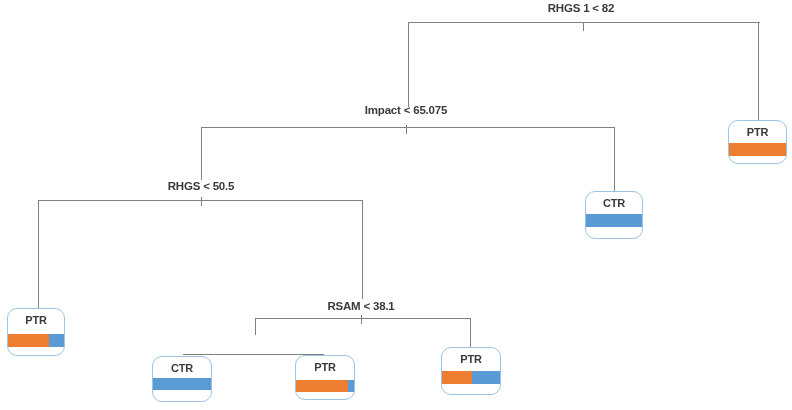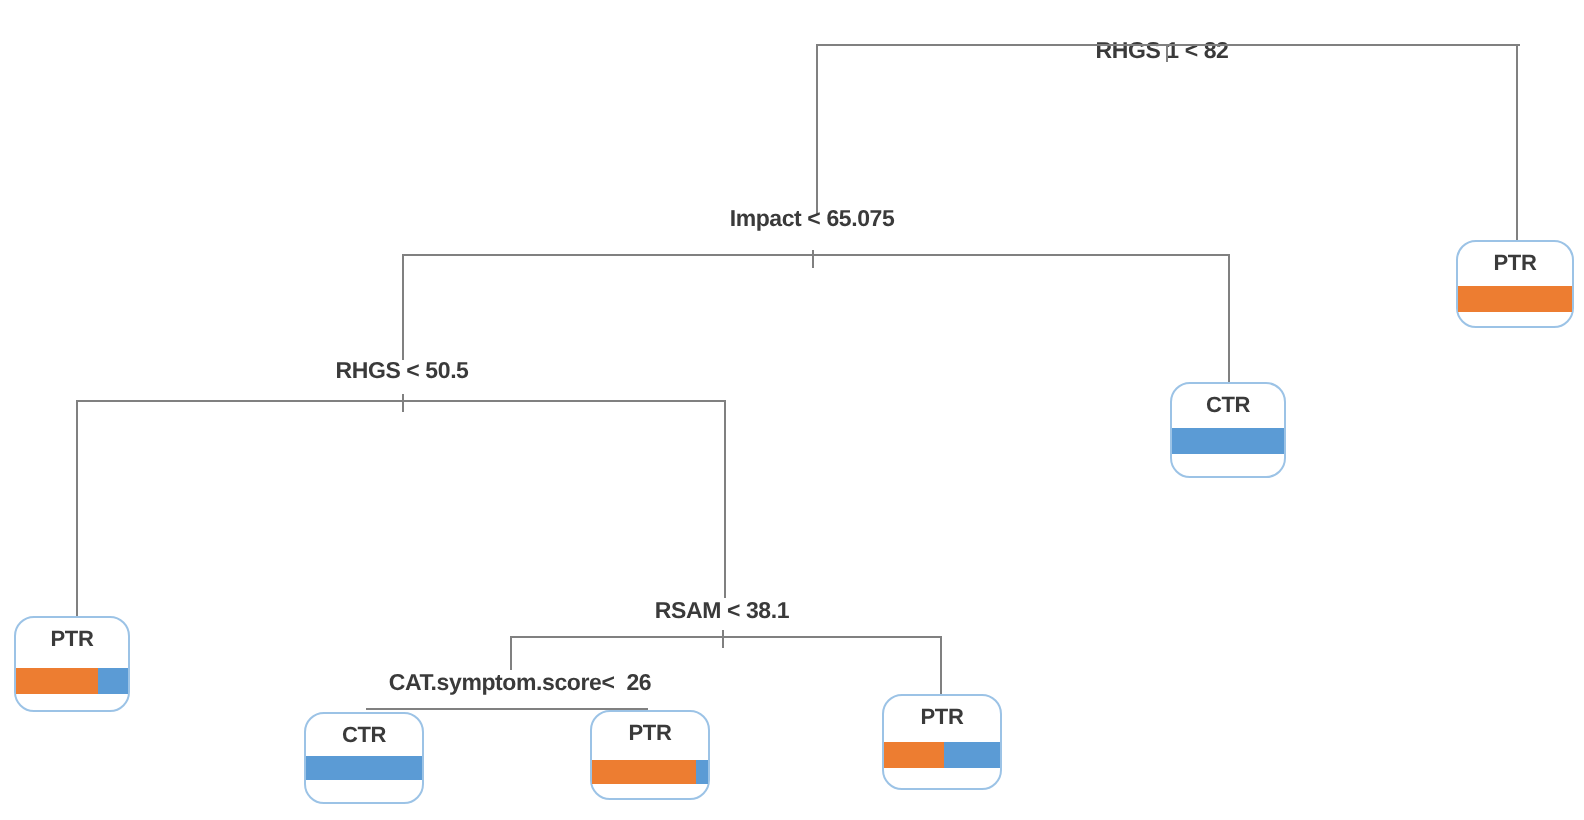--- a/index.html
+++ b/index.html
@@ -57,21 +57,21 @@
     overflow: hidden;
   }
   .seg-orange { background: var(--orange); height: 100%; width: 0; }
   .seg-blue  { background: var(--blue);  height: 100%; width: 0; }
 </style>
 </head>
 <body>
 
 <div class="canvas">
 
-  <div class="split-label" style="left:581px; top:20px;">RHGS 1 &lt; 82</div>
+  <div class="split-label" style="left:581px; top:2px;">RHGS 1 &lt; 82</div>
   <div class="hline" style="left:408px; top:22px; width:352px;"></div>
   <div class="vline" style="left:583px; top:22px; height:9px;"></div>
   <div class="vline" style="left:408px; top:22px; height:85px;"></div>
   <div class="vline" style="left:758px; top:22px; height:98px;"></div>
 
   <div class="split-label" style="left:406px; top:104px;">Impact &lt; 65.075</div>
   <div class="hline" style="left:201px; top:127px; width:414px;"></div>
   <div class="vline" style="left:406px; top:125px; height:9px;"></div>
   <div class="vline" style="left:201px; top:127px; height:53px;"></div>
   <div class="vline" style="left:614px; top:127px; height:64px;"></div>
@@ -81,21 +81,20 @@
   <div class="vline" style="left:201px; top:197px; height:9px;"></div>
   <div class="vline" style="left:38px; top:200px; height:108px;"></div>
   <div class="vline" style="left:362px; top:200px; height:99px;"></div>
 
   <div class="split-label" style="left:361px; top:300px;">RSAM &lt; 38.1</div>
   <div class="hline" style="left:255px; top:318px; width:215px;"></div>
   <div class="vline" style="left:361px; top:315px; height:9px;"></div>
   <div class="vline" style="left:255px; top:318px; height:17px;"></div>
   <div class="vline" style="left:470px; top:318px; height:30px;"></div>
 
-  <div class="split-label" style="left:260px; top:336px;">CAT.symptom.score&lt;  26</div>
   <div class="hline" style="left:183px; top:354px; width:141px;"></div>
 
   <div class="leaf" style="left:728px; top:120px; width:59px; height:44px;">
     <div class="leaf-label">PTR</div>
     <div class="bar">
       <div class="seg-orange" style="width: 100%;"></div>
       <div class="seg-blue" style="width: 0%;"></div>
     </div>
   </div>
 

